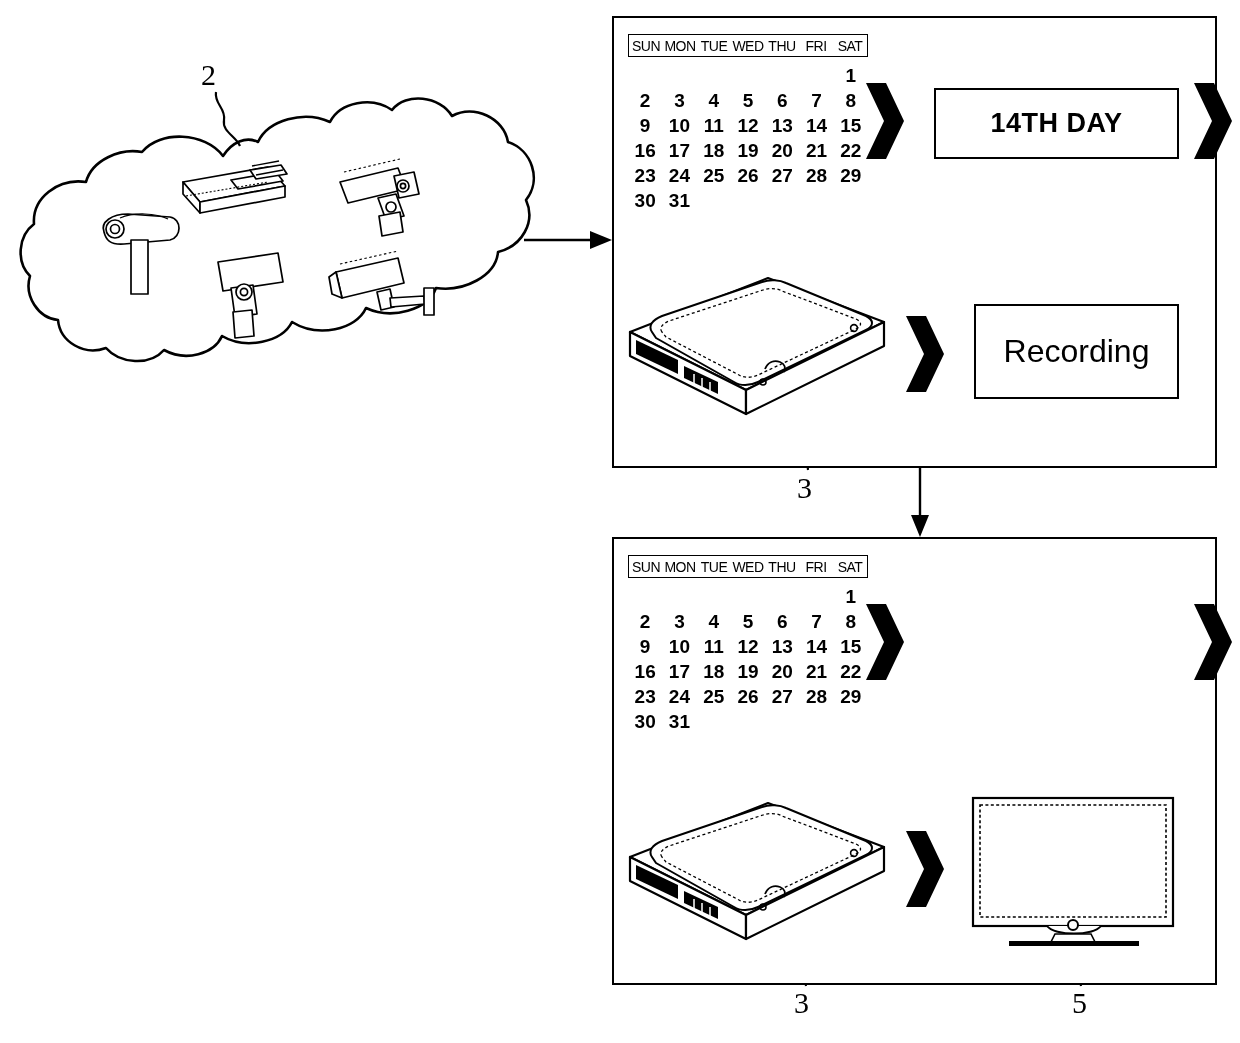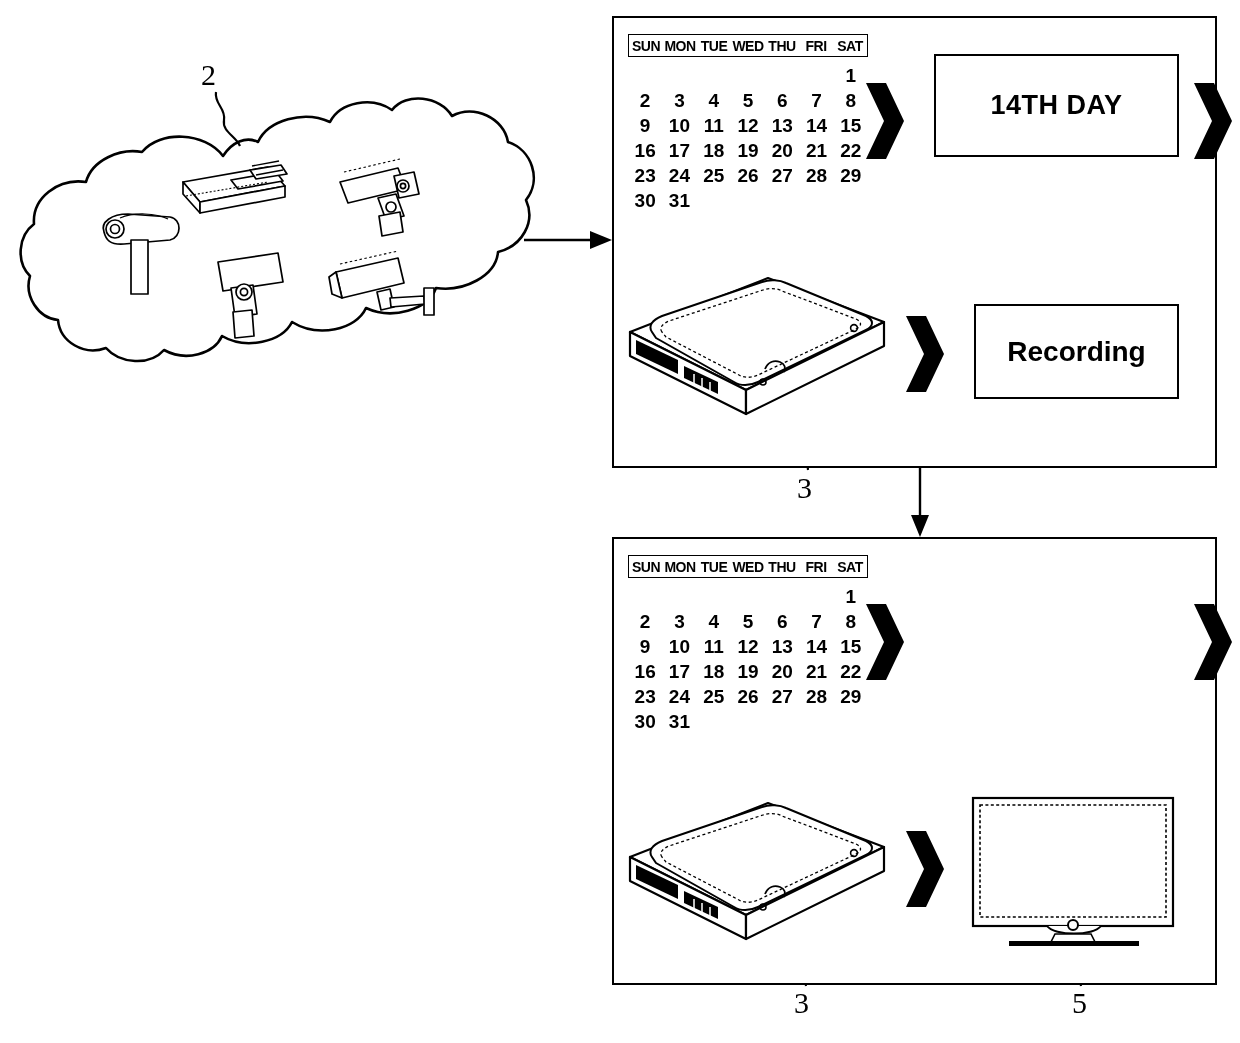--- a/index.html
+++ b/index.html
@@ -29,21 +29,21 @@
     border:1.5px solid #000;
     display:flex;
     box-sizing:border-box;
     height:23px;
     align-items:center;
   }
   .cal-head span{
     flex:1 1 0;
     text-align:center;
     font-size:14px;
-    font-weight:700;
+    font-weight:400;
     font-family:"Liberation Sans", sans-serif;
     letter-spacing:-0.5px;
     line-height:1;
   }
   .cal-grid{
     display:grid;
     grid-template-columns:repeat(7,1fr);
     margin-top:6px;
   }
   .cal-grid div{
@@ -63,34 +63,34 @@
     background:#fff;
     box-sizing:border-box;
     display:flex;align-items:center;justify-content:center;
   }
   .daybox span{
     font-size:27px;
     font-weight:700;
     letter-spacing:0.5px;
     font-family:"Liberation Sans", sans-serif;
   }
-  #daybox-top{left:320px;top:36px;width:245px;height:103px;}
+  #daybox-top{left:320px;top:70px;width:245px;height:71px;}
   #daybox-bottom{left:320px;top:577px;width:245px;height:100px;}
 
   
   .recbox{
     position:absolute;
     border:2px solid #000;
     background:#fff;
     box-sizing:border-box;
     display:flex;align-items:center;justify-content:center;
   }
   .recbox span{
-    font-size:28px;
-    font-weight:700;
+    font-size:32px;
+    font-weight:400;
     font-family:"Liberation Sans", sans-serif;
   }
   #recbox-top{left:360px;top:286px;width:205px;height:95px;}
 
   
   .chev{position:absolute;}
 
   
   .refnum{
     position:absolute;

